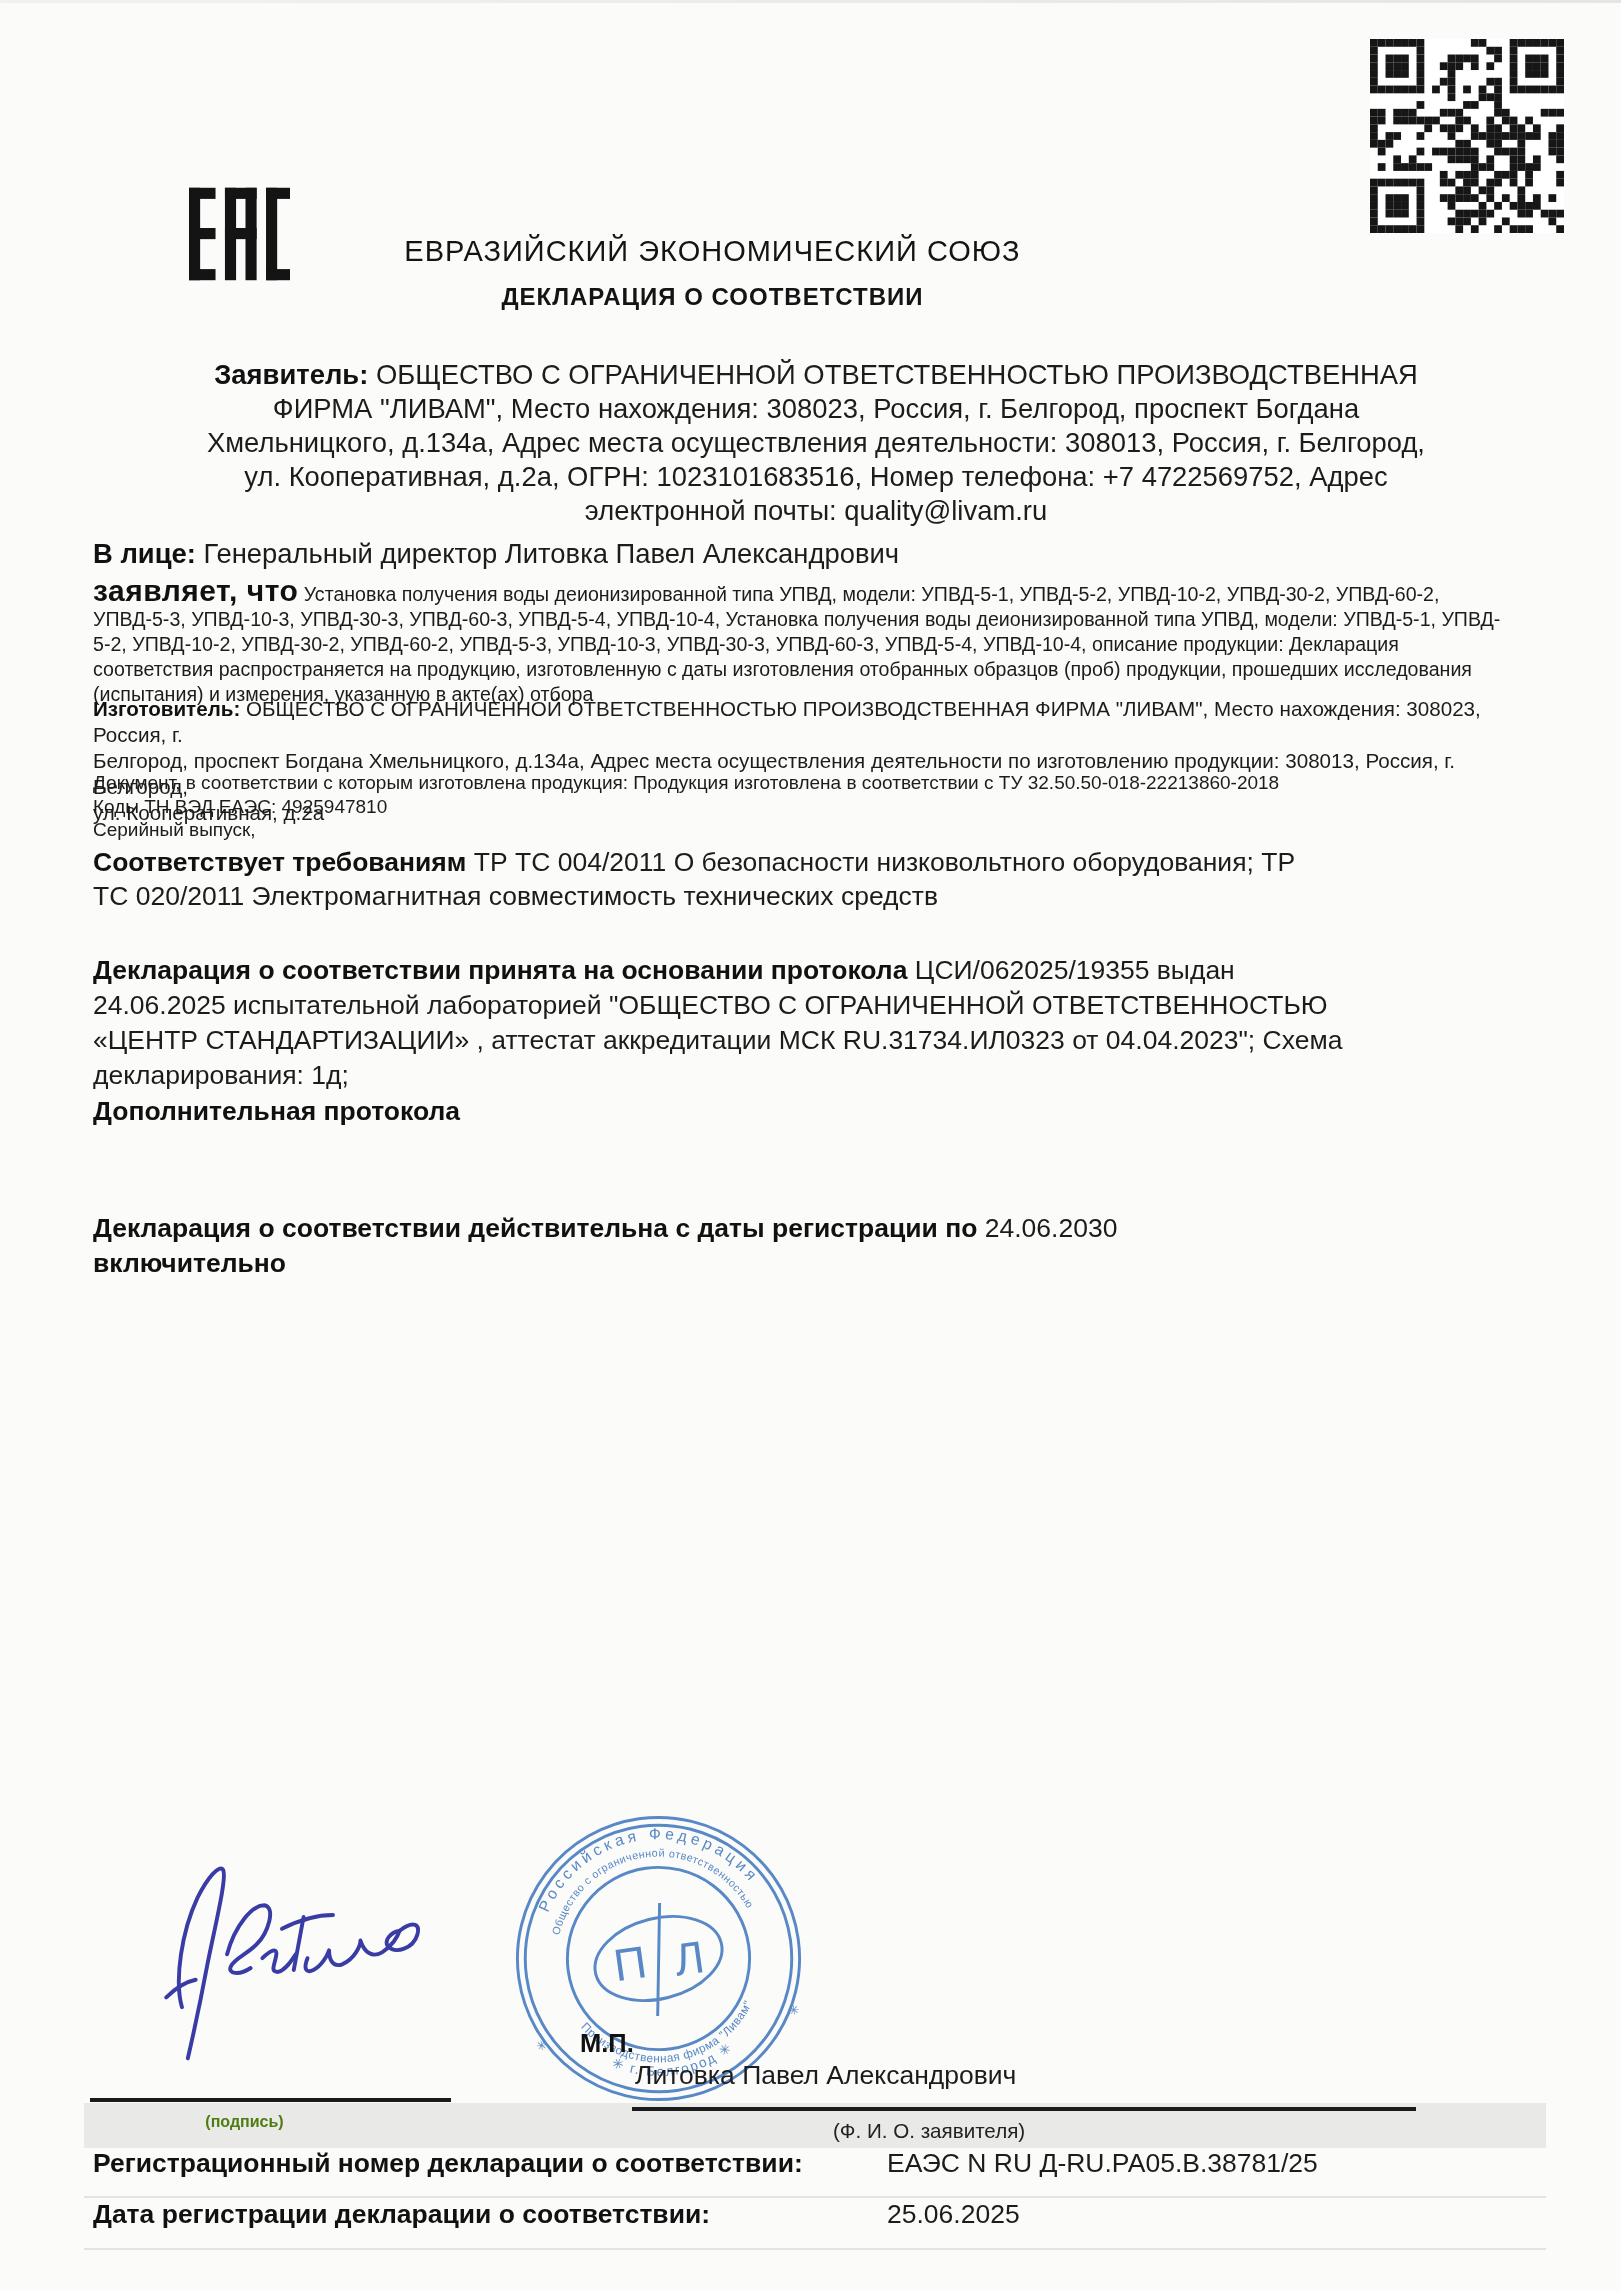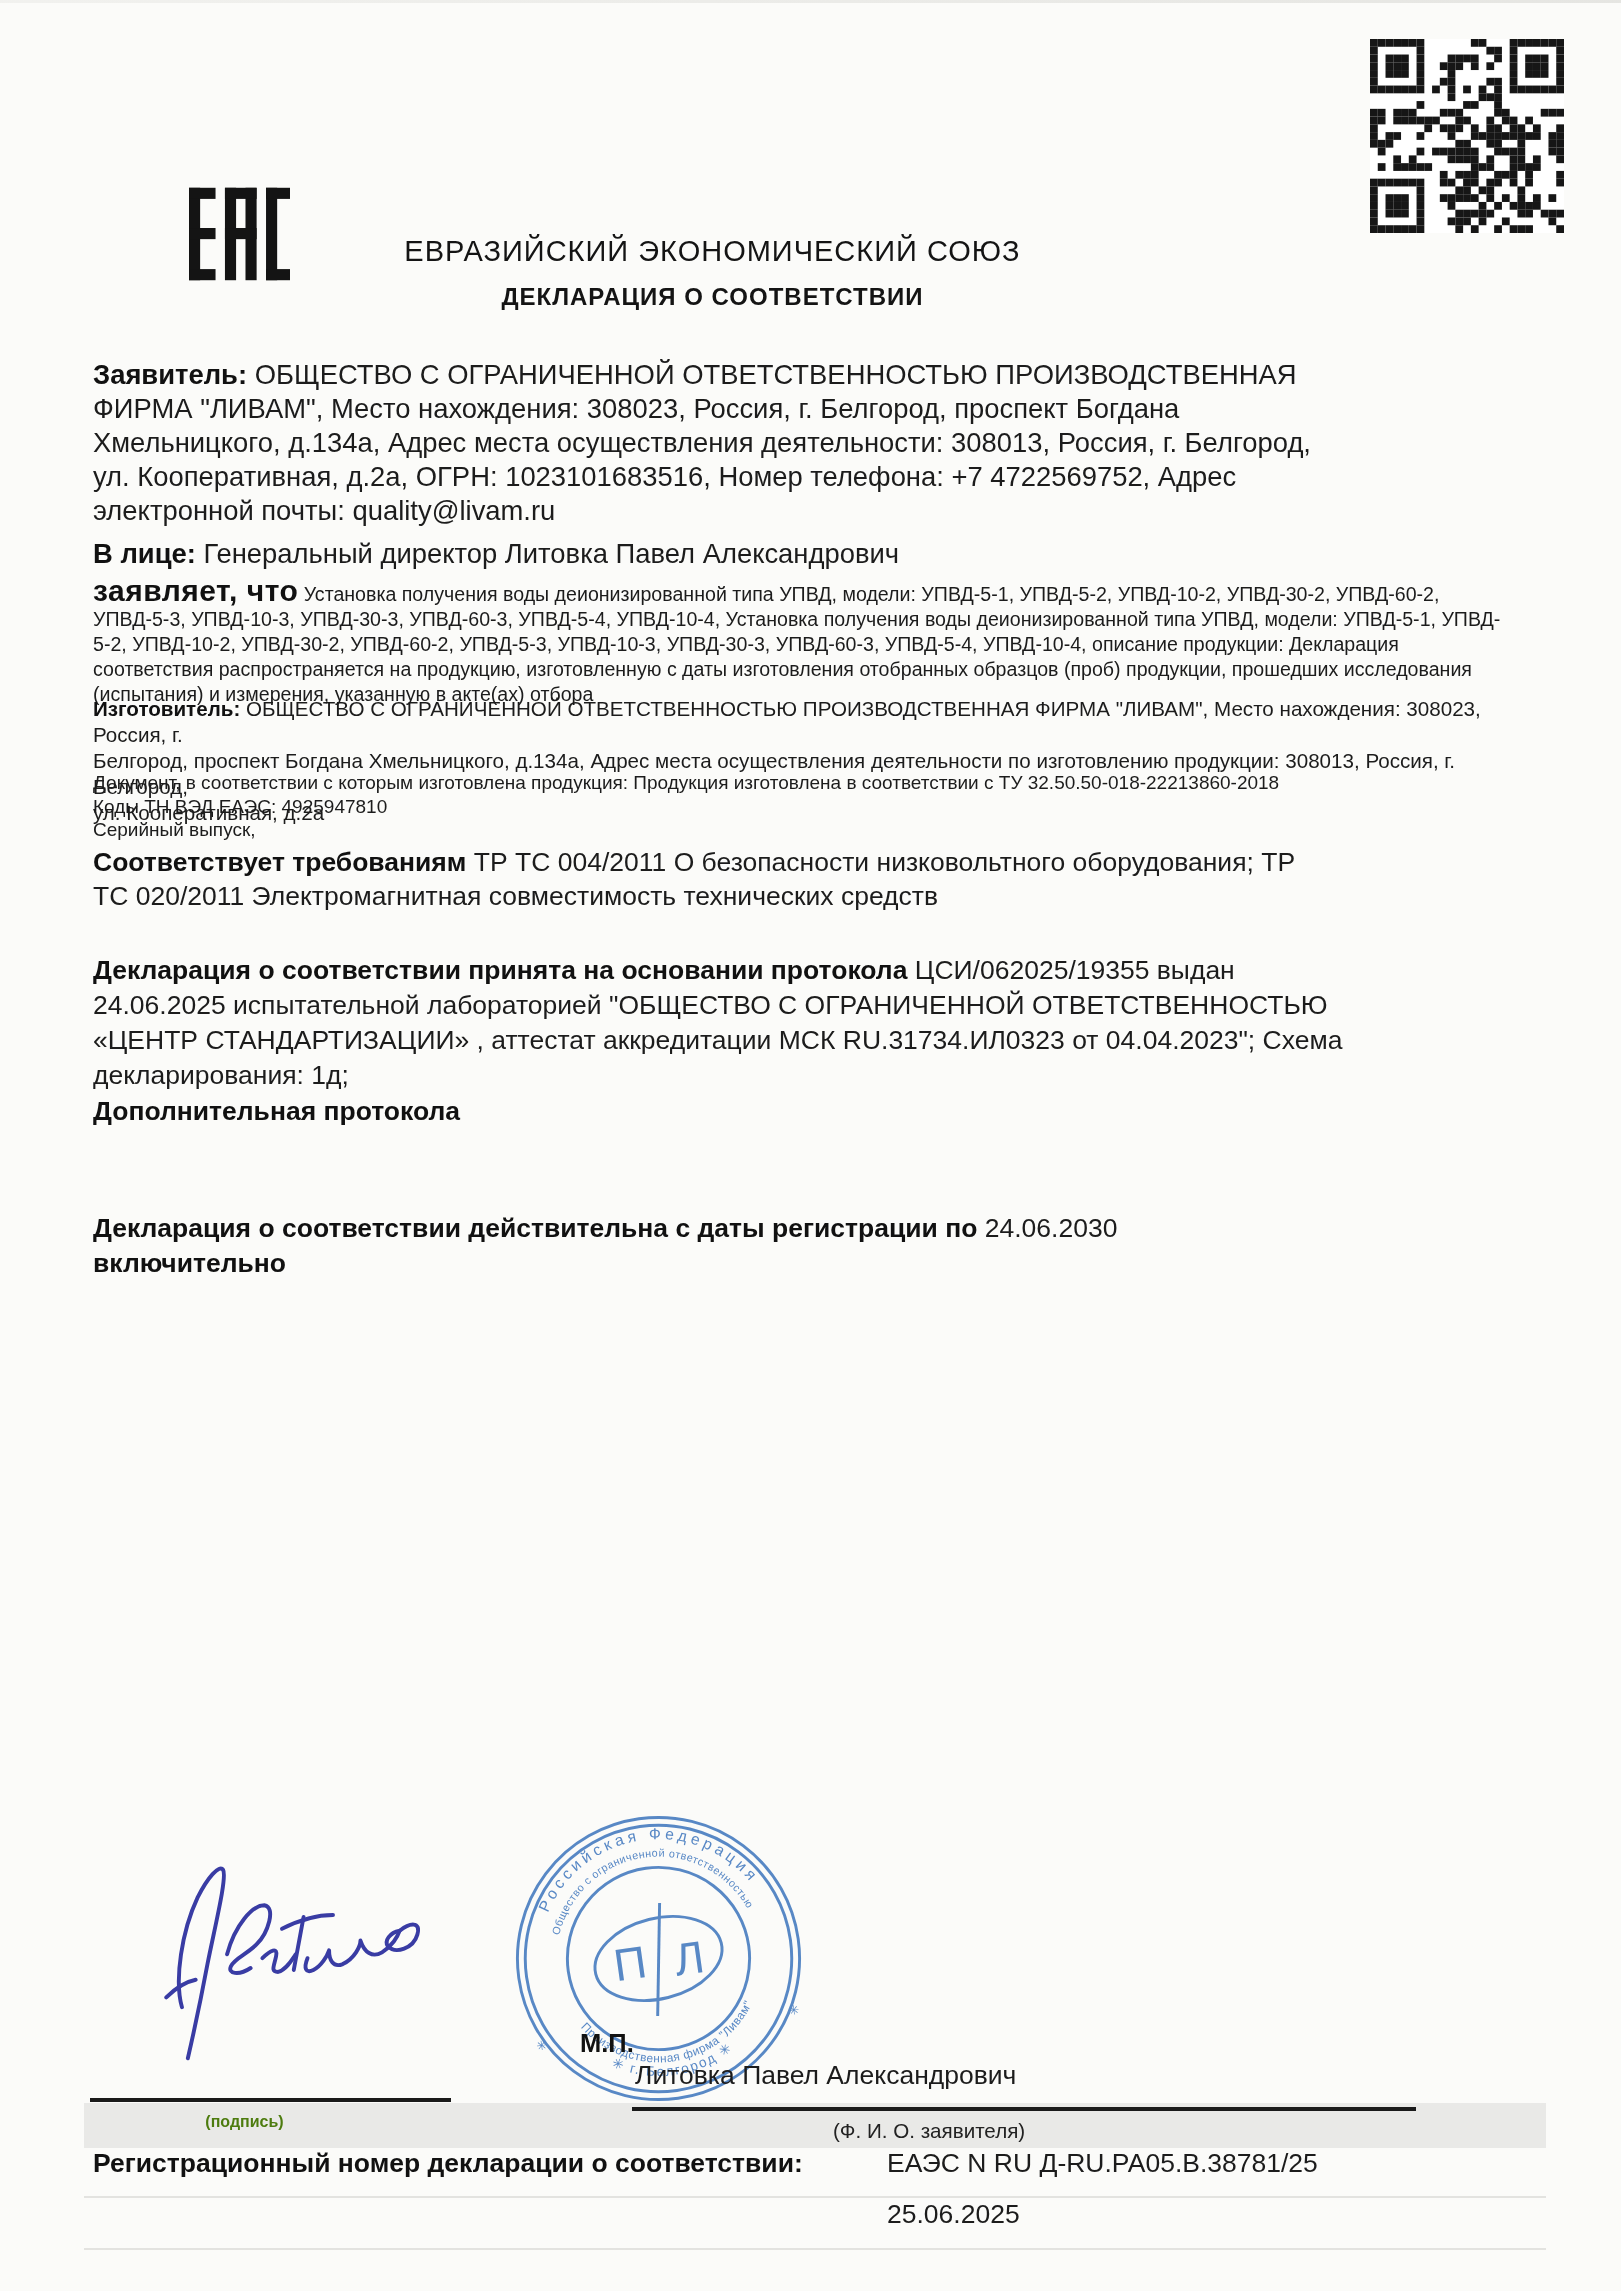--- a/index.html
+++ b/index.html
@@ -19,21 +19,21 @@
   .b{font-weight:bold;color:#111;}
   .prelines{white-space:pre-line;}
   
   .eac-logo{left:189px;top:179px;width:101px;height:110px;}
   .qr{left:1370px;top:39px;width:194px;height:194px;}
   .titles{left:95px;top:235px;width:1235px;text-align:center;}
   .title1{font-size:29px;font-weight:normal;letter-spacing:1px;color:#141414;}
   .title2{font-size:24px;font-weight:bold;letter-spacing:1px;color:#141414;margin-top:14.7px;}
   
   .blk{left:93px;width:1446px;}
-  .applicant{top:358px;font-size:27.4px;line-height:34px;}
+  .applicant{top:358px;font-size:27.4px;line-height:34px;text-align:center;}
   .inperson{top:537px;font-size:27.4px;line-height:34px;}
   .declares{top:578px;font-size:19.6px;line-height:25px;}
   .declares .big-label{font-size:30px;line-height:25.5px;font-weight:bold;color:#111;letter-spacing:0.5px;}
   .manufacturer{top:696px;font-size:20.6px;line-height:26px;}
   .smline{font-size:19px;line-height:23.5px;}
   .docline{top:771px;}
   .tnvedline{top:795px;}
   .serialline{top:818px;}
   .compliance{top:845px;font-size:26.5px;line-height:34px;}
   .basis{top:953px;font-size:26.5px;line-height:35px;}
@@ -492,16 +492,17 @@
     </g>
   </svg>
 
   <div class="abs mp">М.П.</div>
   <div class="abs fio-value">Литовка Павел Александрович</div>
   <div class="abs cap-sig">(подпись)</div>
   <div class="abs cap-fio">(Ф. И. О. заявителя)</div>
 
   <div class="abs reg-row1-label">Регистрационный номер декларации о соответствии:</div>
   <div class="abs reg-row1-value">ЕАЭС N RU Д-RU.РА05.В.38781/25</div>
+  <div class="abs reg-row2-label">Дата регистрации декларации о соответствии:</div>
   <div class="abs reg-row2-value">25.06.2025</div>
 
 </div>
 
 
 </body></html>

